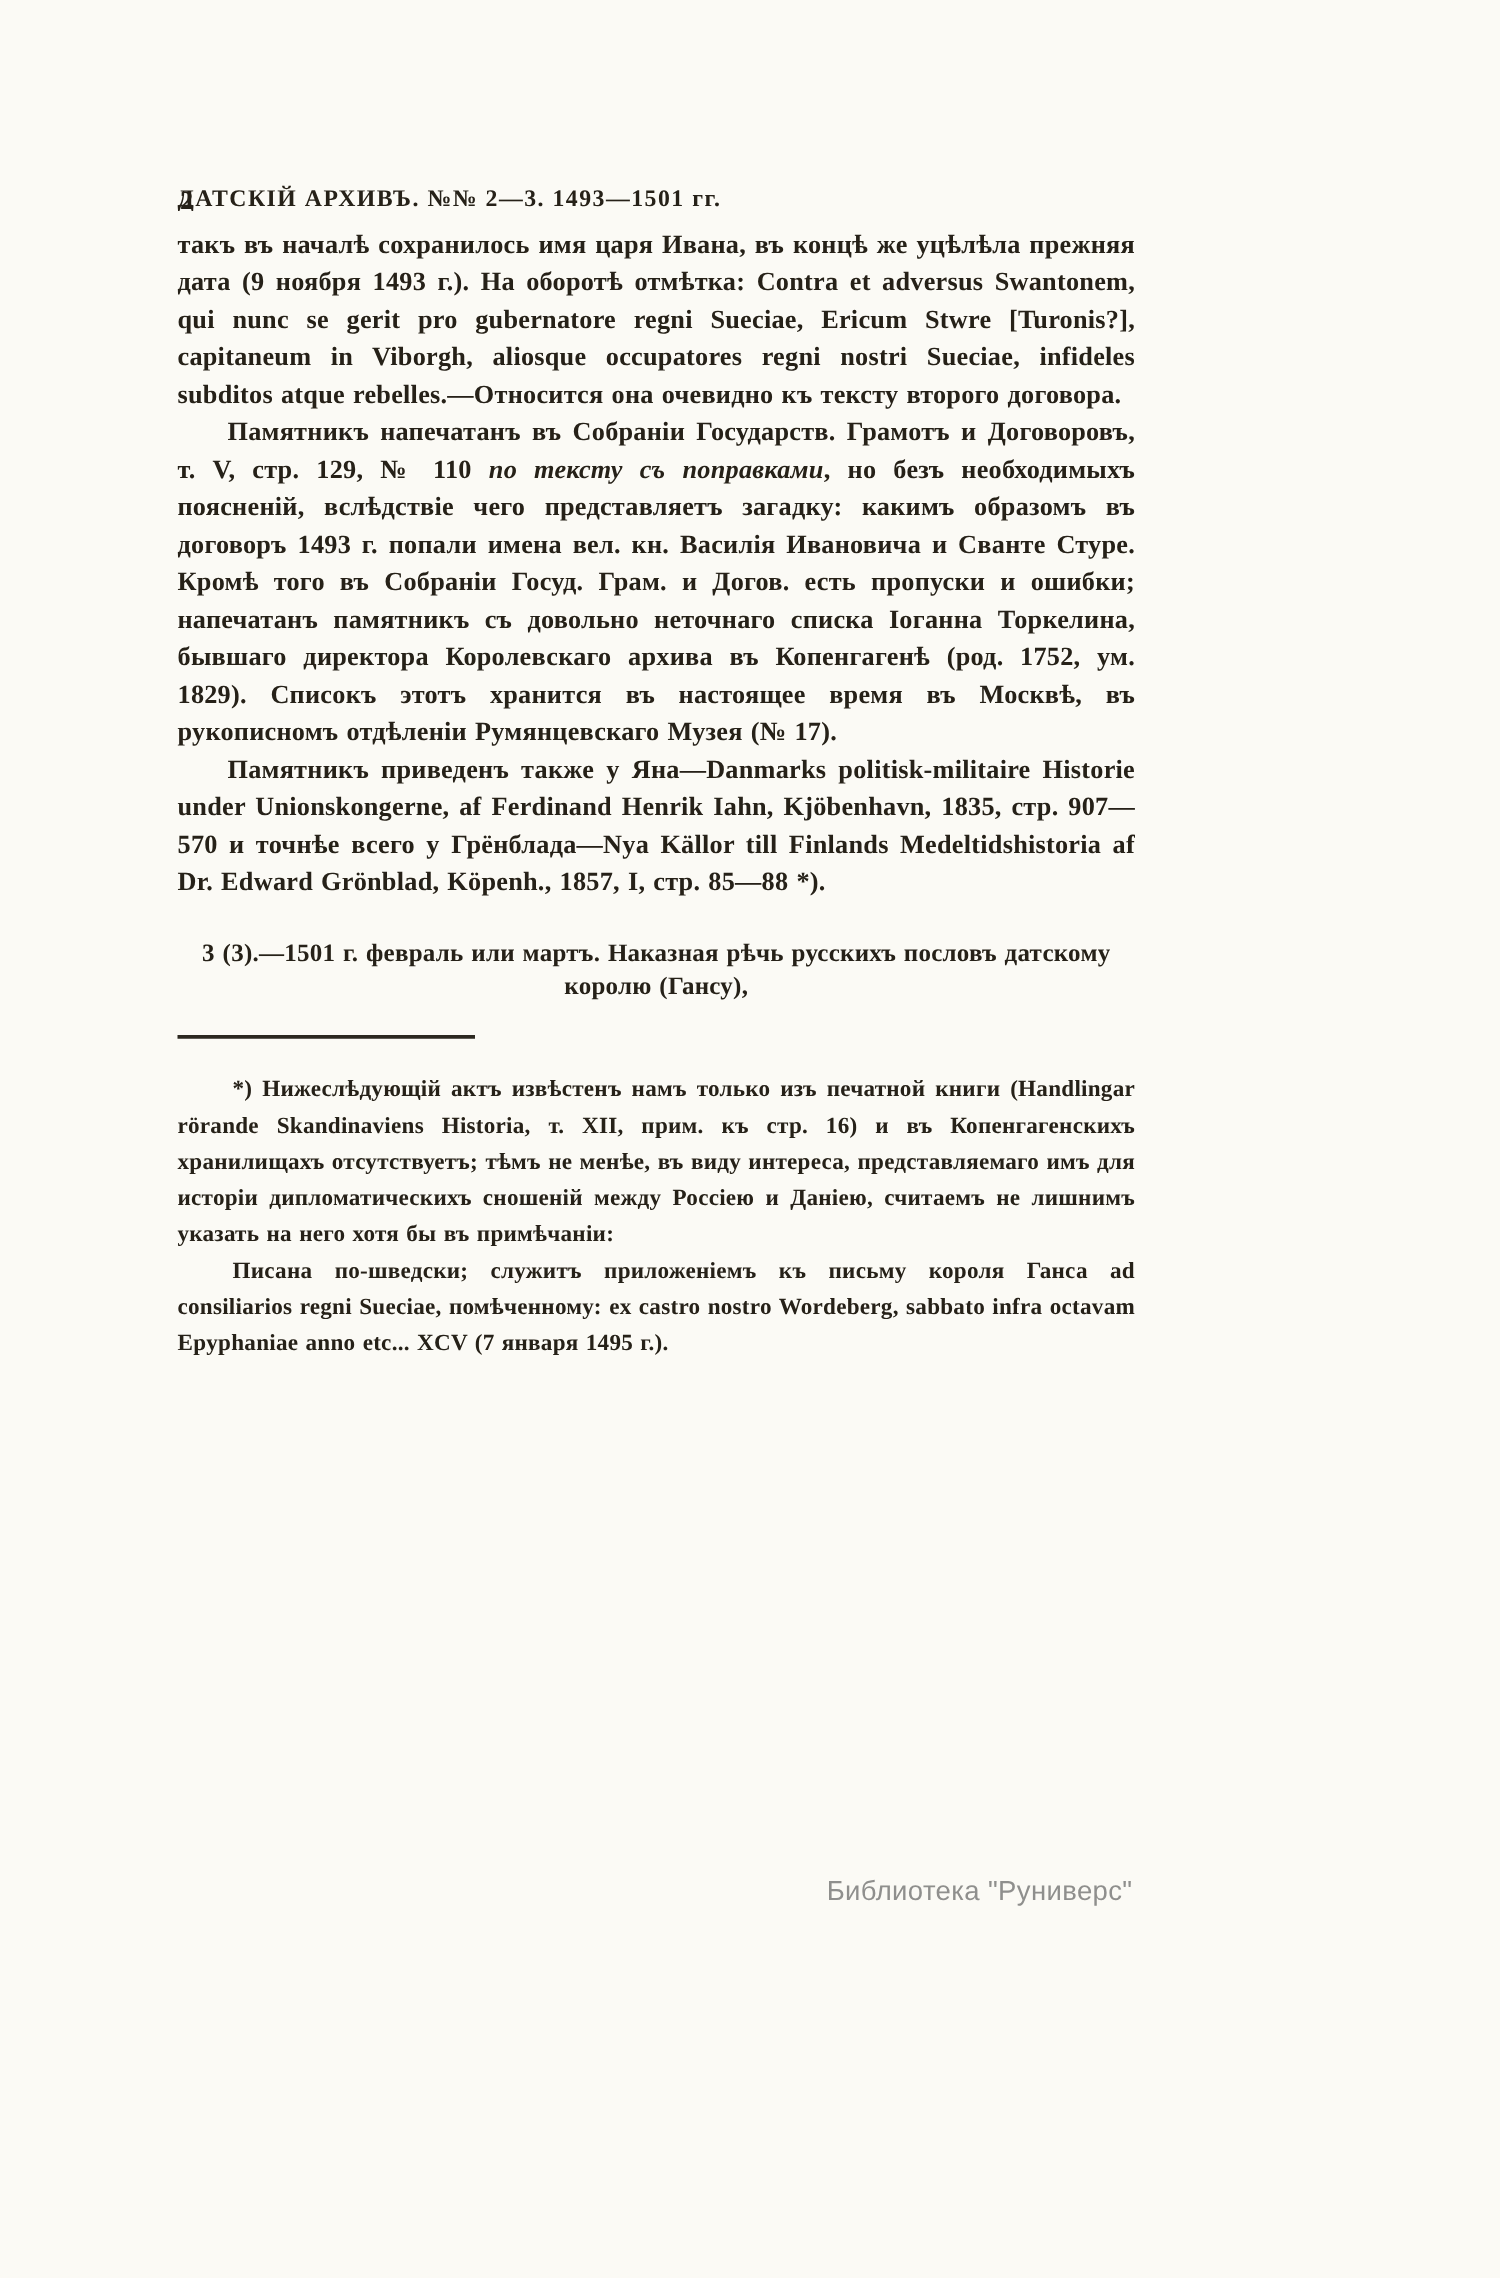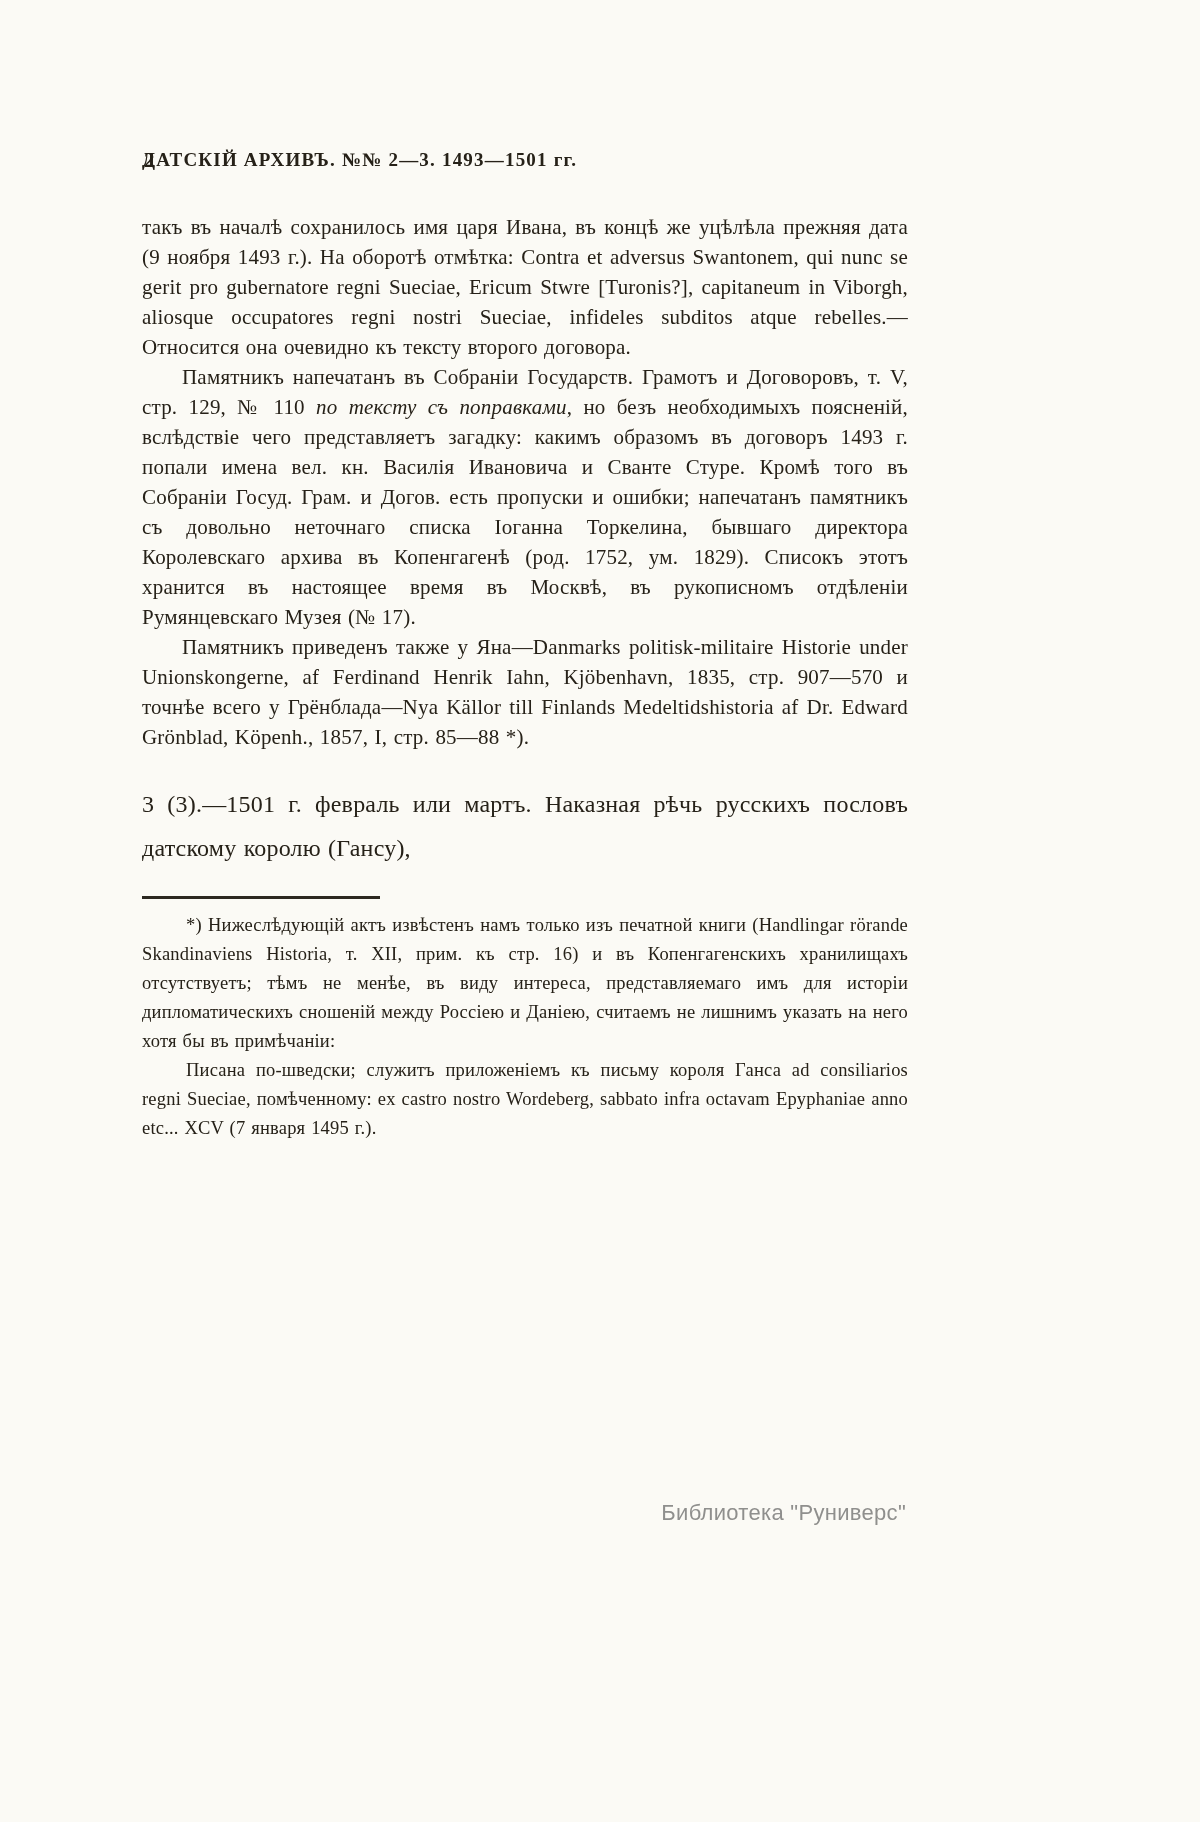--- a/index.html
+++ b/index.html
@@ -19,45 +19,46 @@
     font-size:21px; font-weight:700;
   }
   .running-header {
     text-align:left;
     font-size:19px; font-weight:700;
     letter-spacing:1.2px;
     padding-top:3px;
   }
   
   .body-text {
-    position:absolute; left:142px; top:212px; width:766px;
+    position:absolute; left:142px; top:180px; width:766px;
     font-size:21px; line-height:30px;
-    font-weight:400;
+    font-weight:700;
     text-align:justify;
     letter-spacing:0.2px;
     word-spacing:1px;
   }
   .body-text p { margin:0; text-indent:40px; }
   .body-text p.noindent { text-indent:0; }
   .ital { font-style:italic; }
   .entry-heading {
     margin-top:30px !important;
     text-indent:0 !important;
-    font-size:24px;
-    line-height:44px;
+    text-align:center;
+    font-size:20px;
+    line-height:26px;
   }
   .entry-summary { margin-top:16px !important; }
   
   .footnote-sep {
     margin-top:26px;
     width:238px; height:3px;
     background:#2c2820;
   }
   .footnotes {
-    margin-top:12px;
+    margin-top:27px;
     font-size:18.5px; line-height:29px;
   }
   .footnotes p { margin:0; text-indent:44px; }
   
   .watermark {
     position:absolute;
     top:1500px; right:294px;
     font-family:"Liberation Sans", sans-serif;
     font-size:22px;
     color:#8f8f8d;

